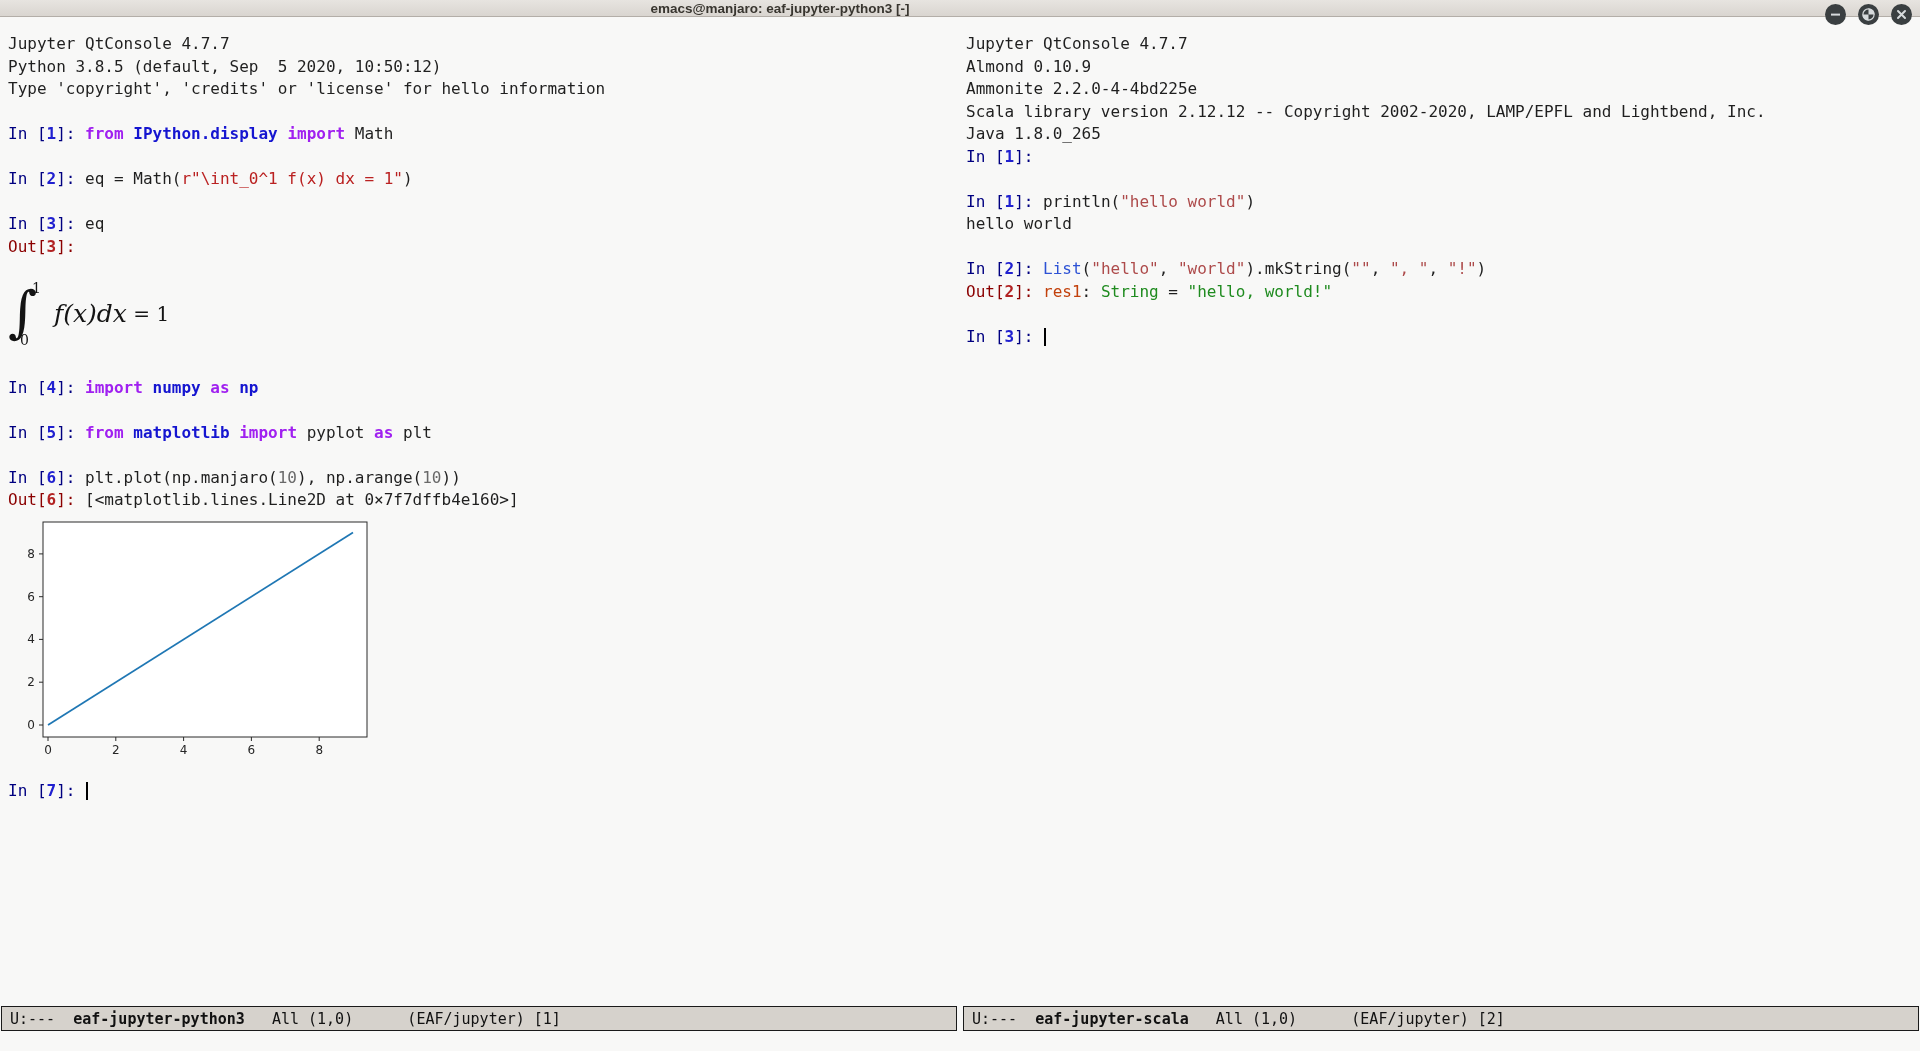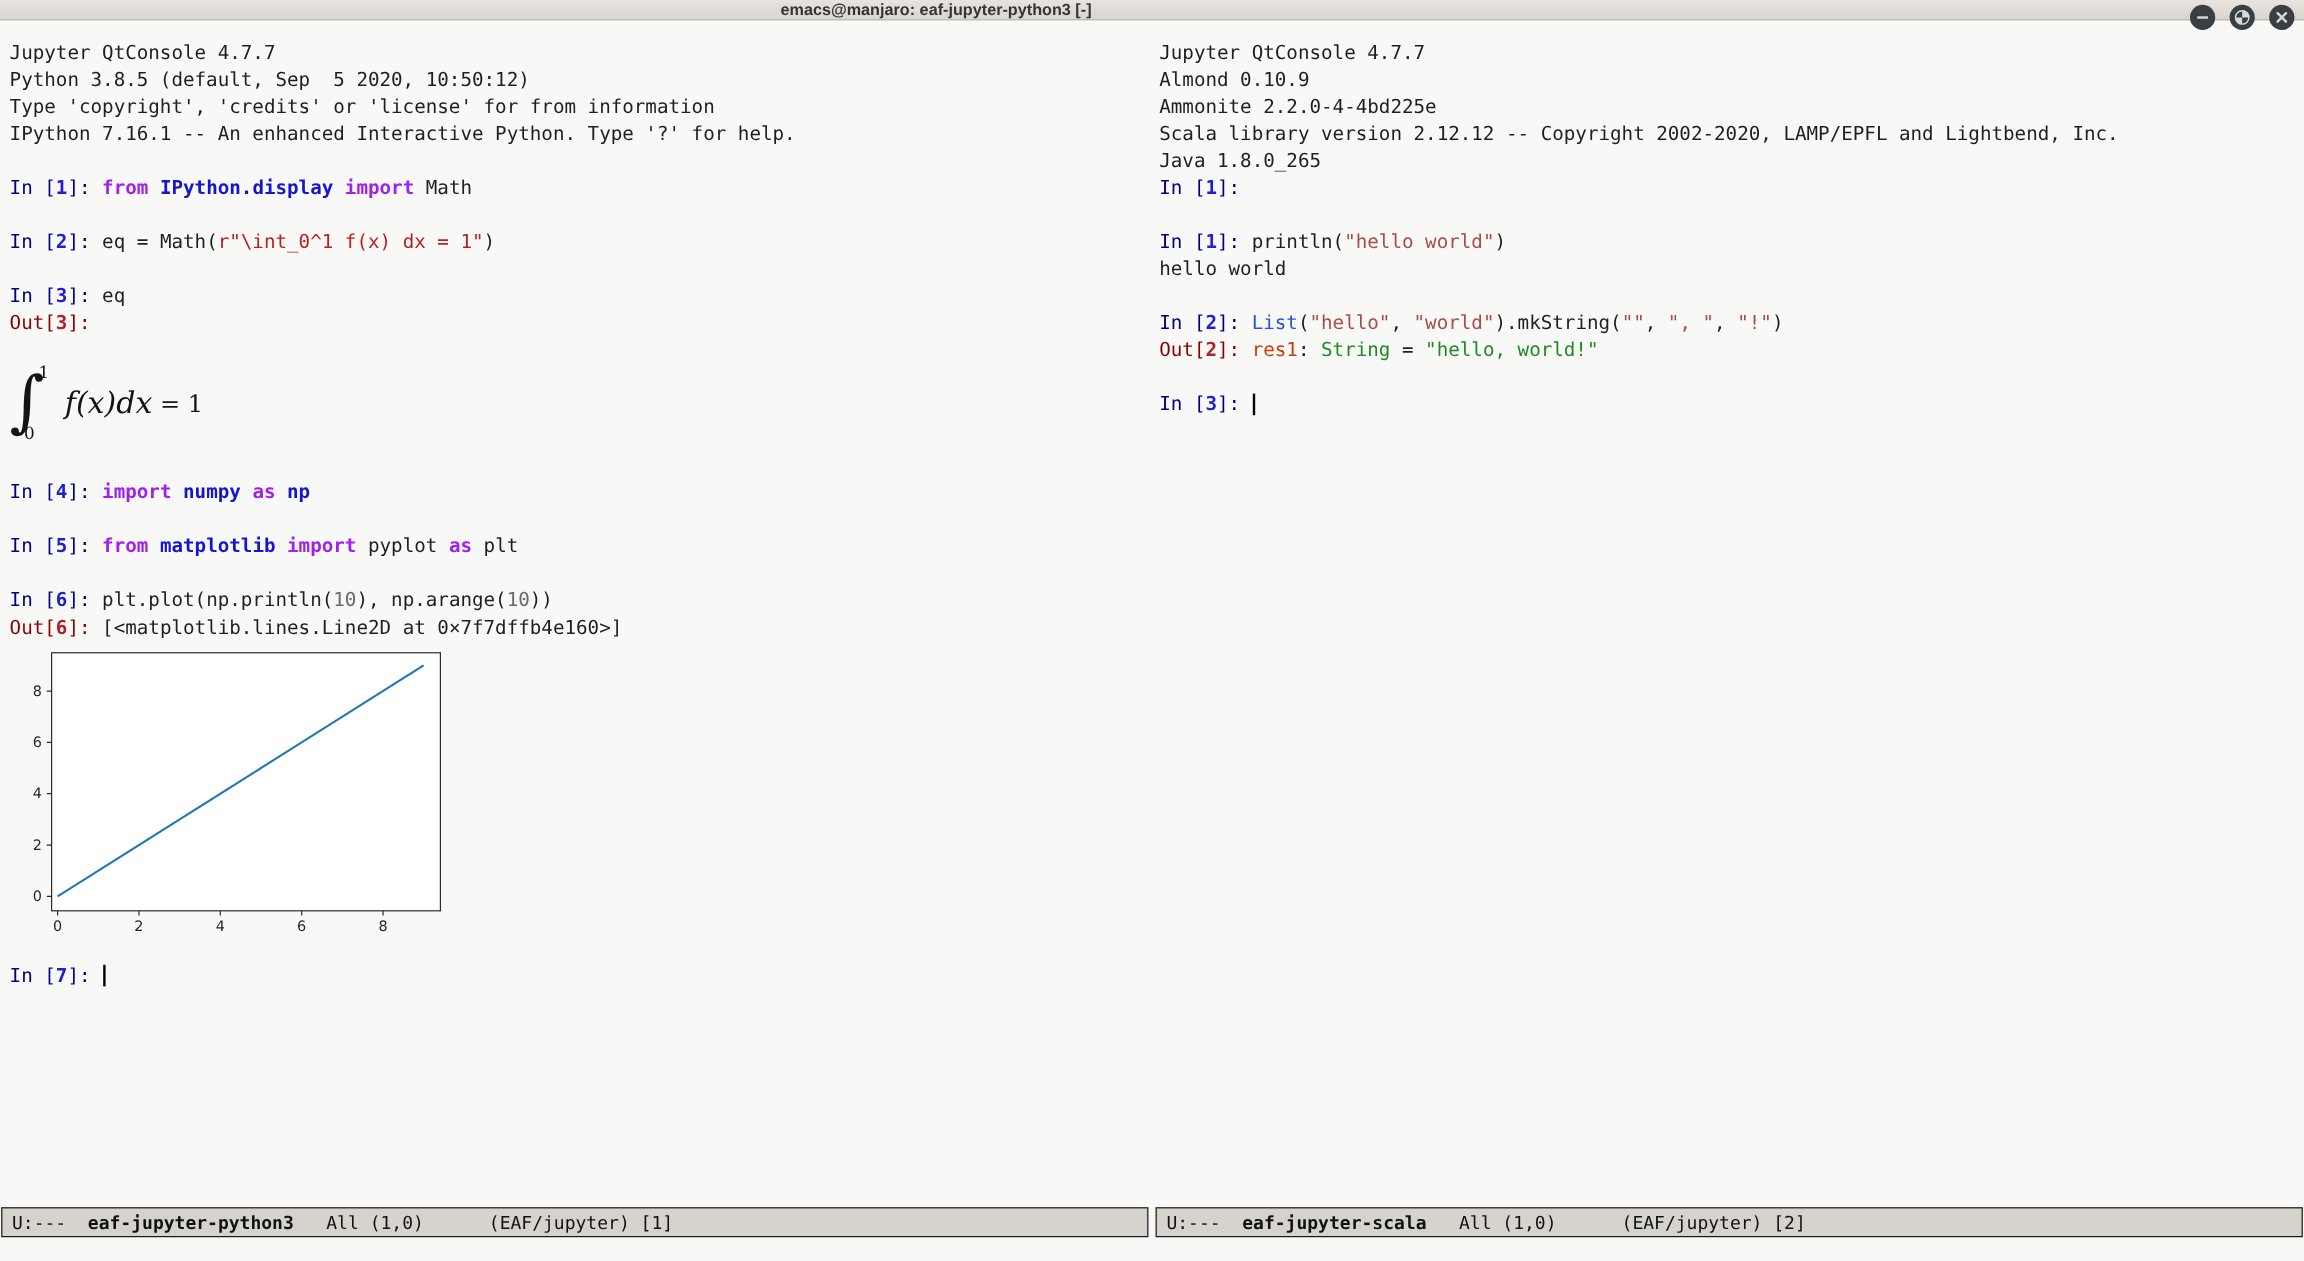--- a/index.html
+++ b/index.html
@@ -102,22 +102,21 @@
         </svg>
       </span>
     </div>
   </div>
 </div>
 
 <div class="pane pane-left">
   <div>
       <div class="line"><span class="tok-plain">Jupyter QtConsole 4.7.7</span></div>
       <div class="line"><span class="tok-plain">Python 3.8.5 (default, Sep  5 2020, 10:50:12)</span></div>
-      <div class="line"><span class="tok-plain">Type 'copyright', 'credits' or 'license' for from information</span></div>
-      <div class="line"><span class="tok-plain">IPython 7.16.1 -- An enhanced Interactive Python. Type '?' for help.</span></div>
+      <div class="line"><span class="tok-plain">Type 'copyright', 'credits' or 'license' for hello information</span></div>
       <div class="line">&nbsp;</div>
       <div class="line"><span class="tok-inp">In [</span><span class="tok-inum">1</span><span class="tok-inp">]: </span><span class="tok-kw">from </span><span class="tok-ns">IPython.display </span><span class="tok-kw">import </span><span class="tok-plain">Math</span></div>
       <div class="line">&nbsp;</div>
       <div class="line"><span class="tok-inp">In [</span><span class="tok-inum">2</span><span class="tok-inp">]: </span><span class="tok-plain">eq = Math(</span><span class="tok-str">r"\int_0^1 f(x) dx = 1"</span><span class="tok-plain">)</span></div>
       <div class="line">&nbsp;</div>
       <div class="line"><span class="tok-inp">In [</span><span class="tok-inum">3</span><span class="tok-inp">]: </span><span class="tok-plain">eq</span></div>
       <div class="line"><span class="tok-outp">Out[</span><span class="tok-onum">3</span><span class="tok-outp">]:</span></div>
     </div>
 
   <div class="math-out">
@@ -129,21 +128,21 @@
     <span class="math-italic">f(x)dx</span>
     <span class="math-upright"> = 1</span>
   </div>
 
   <div>
       <div class="line">&nbsp;</div>
       <div class="line"><span class="tok-inp">In [</span><span class="tok-inum">4</span><span class="tok-inp">]: </span><span class="tok-kw">import </span><span class="tok-ns">numpy </span><span class="tok-kw">as </span><span class="tok-ns">np</span></div>
       <div class="line">&nbsp;</div>
       <div class="line"><span class="tok-inp">In [</span><span class="tok-inum">5</span><span class="tok-inp">]: </span><span class="tok-kw">from </span><span class="tok-ns">matplotlib </span><span class="tok-kw">import </span><span class="tok-plain">pyplot </span><span class="tok-kw">as </span><span class="tok-plain">plt</span></div>
       <div class="line">&nbsp;</div>
-      <div class="line"><span class="tok-inp">In [</span><span class="tok-inum">6</span><span class="tok-inp">]: </span><span class="tok-plain">plt.plot(np.println(</span><span class="tok-num">10</span><span class="tok-plain">), np.arange(</span><span class="tok-num">10</span><span class="tok-plain">))</span></div>
+      <div class="line"><span class="tok-inp">In [</span><span class="tok-inum">6</span><span class="tok-inp">]: </span><span class="tok-plain">plt.plot(np.manjaro(</span><span class="tok-num">10</span><span class="tok-plain">), np.arange(</span><span class="tok-num">10</span><span class="tok-plain">))</span></div>
       <div class="line"><span class="tok-outp">Out[</span><span class="tok-onum">6</span><span class="tok-outp">]: </span><span class="tok-plain">[&lt;matplotlib.lines.Line2D at 0×7f7dffb4e160&gt;]</span></div>
     </div>
 
   <div class="figure-wrap">
     <svg width="370" height="250" viewBox="0 0 370 250">
       <rect class="axes-bg" x="35" y="6" width="324" height="215"></rect>
       <line class="plot-line" x1="40" y1="209" x2="345" y2="16.5"></line>
 
       <line class="tick" x1="40" y1="221" x2="40" y2="225"></line>
       <line class="tick" x1="107.8" y1="221" x2="107.8" y2="225"></line>

